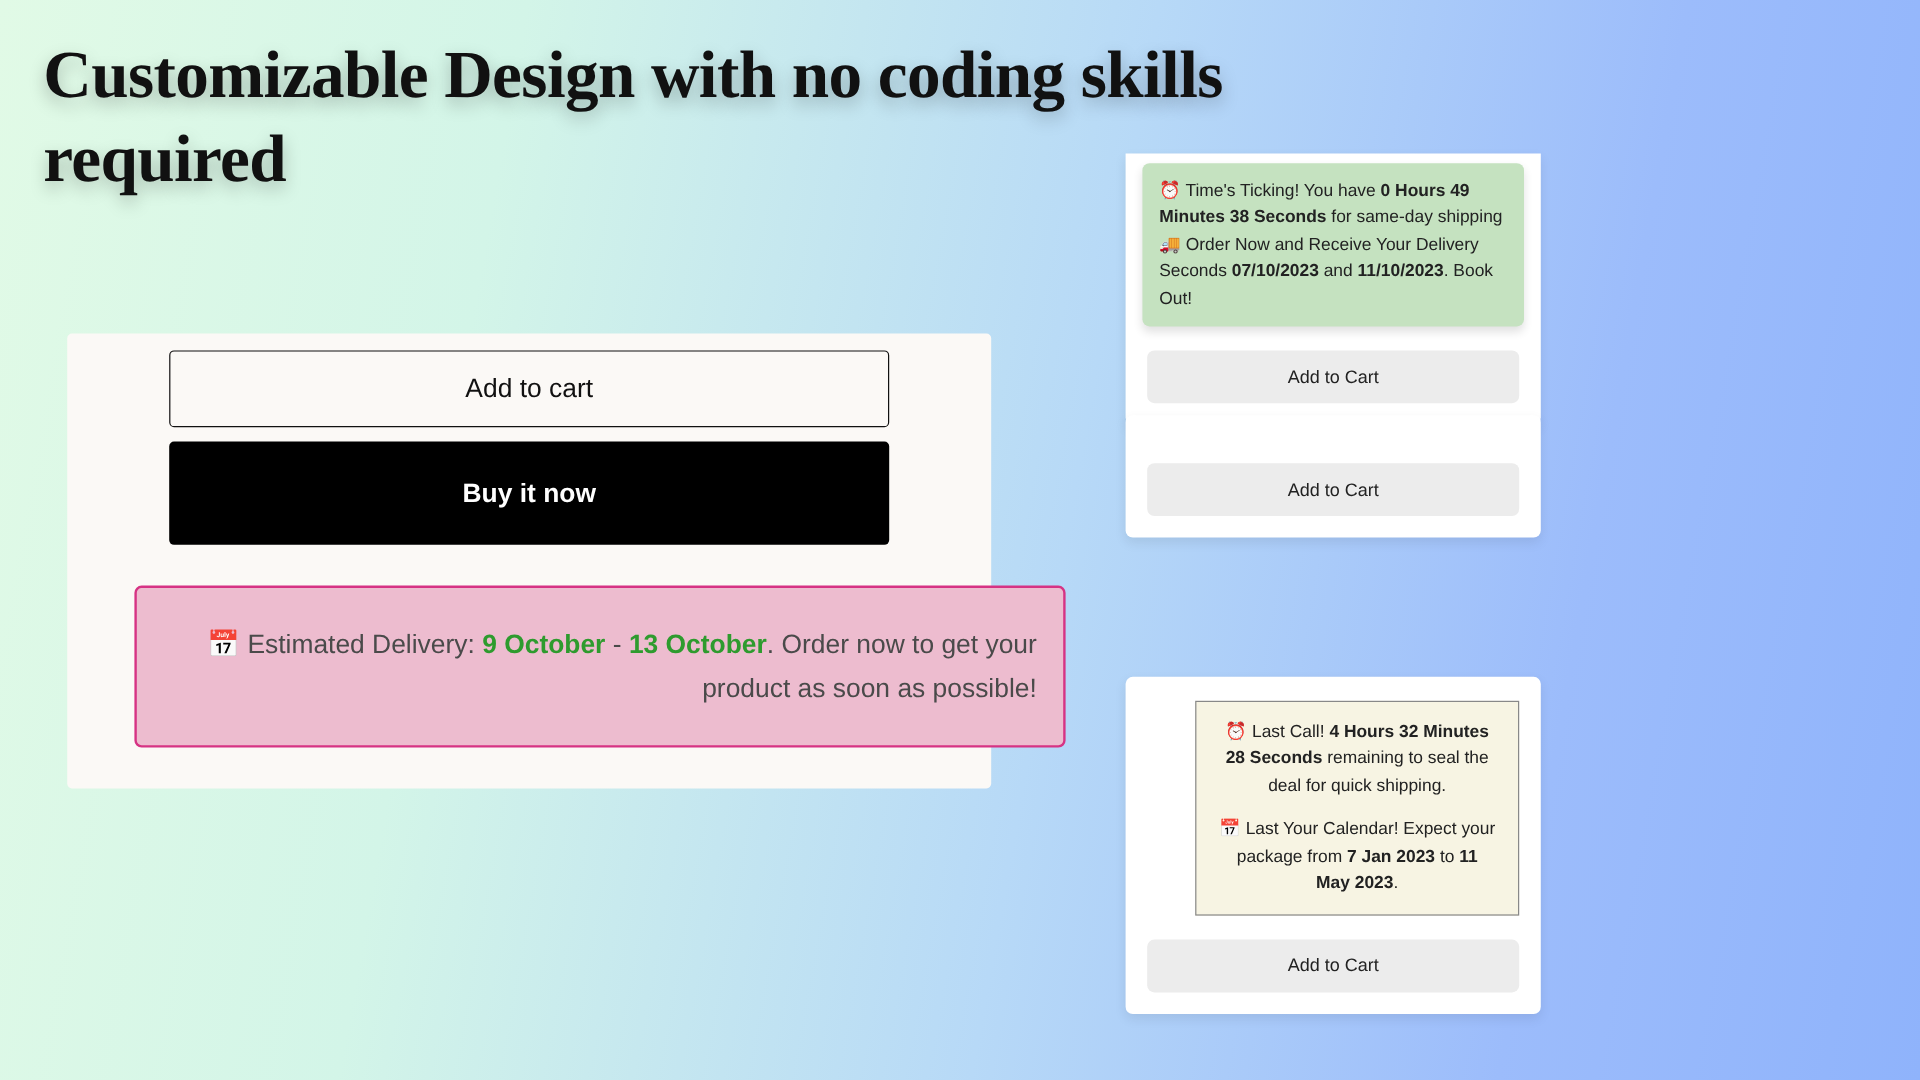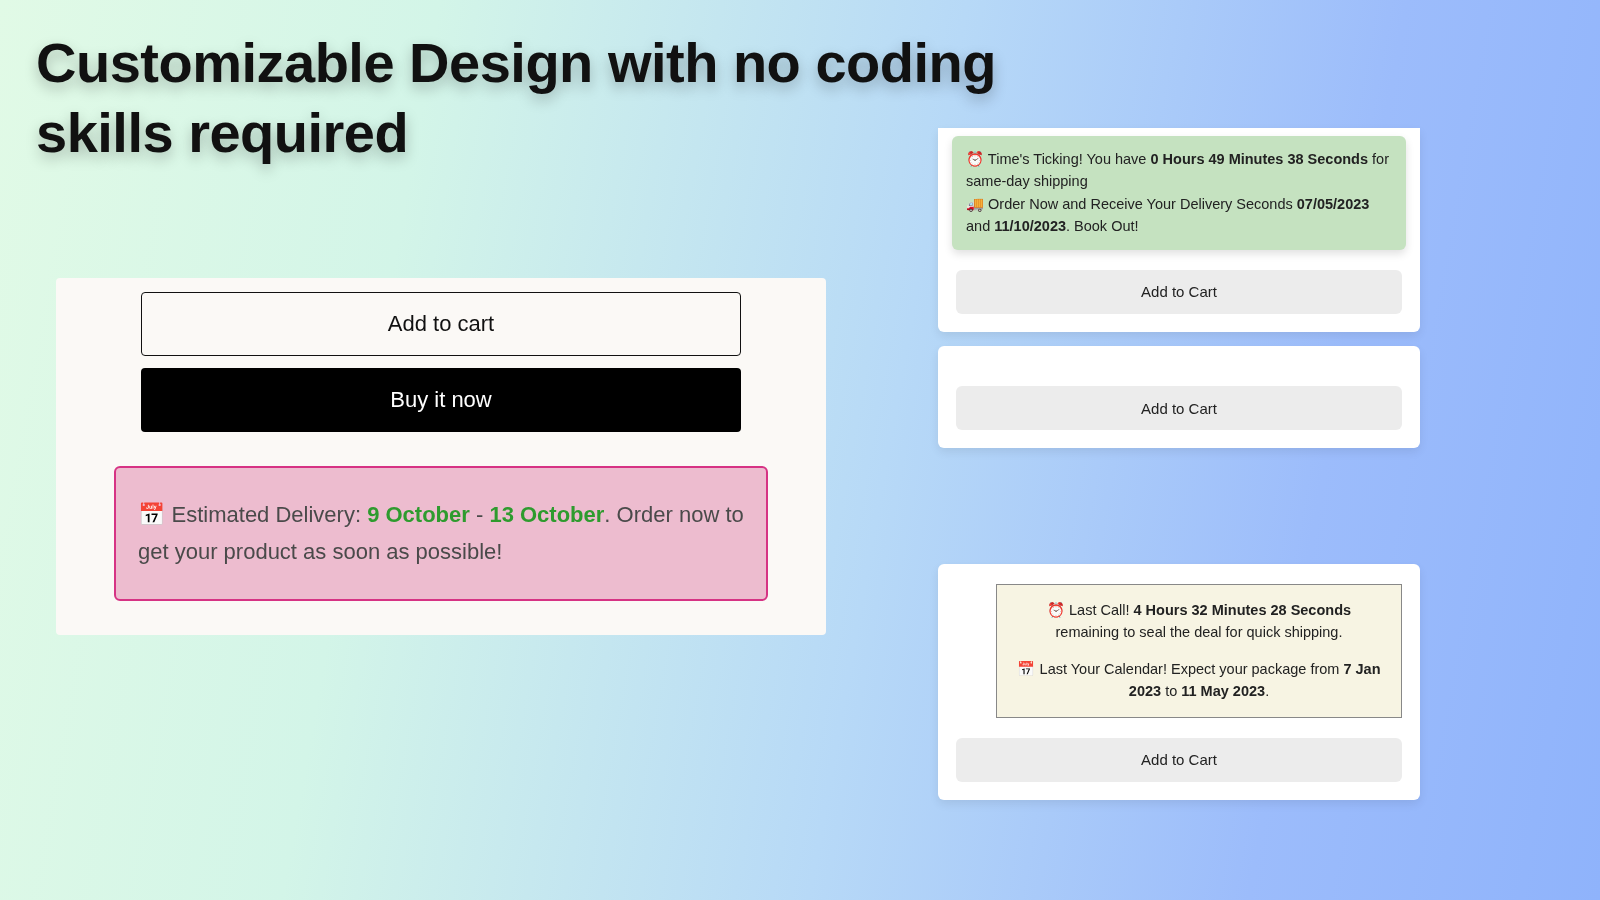--- a/index.html
+++ b/index.html
@@ -12,20 +12,21 @@
     position: absolute;
     left: 36px;
     top: 28px;
     font-size: 56px;
     font-weight: 800;
     line-height: 1.25;
     color: #111;
     text-shadow: 0 6px 14px rgba(0,0,0,0.25);
     letter-spacing: -0.5px;
     max-width: 1000px;
+    font-family: Liberation Serif, serif;
   }
 
   
   .big-card {
     position: absolute;
     left: 56px;
     top: 278px;
     width: 770px;
     background: #fbf9f6;
     border-radius: 4px;
@@ -41,46 +42,48 @@
     display: flex;
     align-items: center;
     justify-content: center;
     font-size: 22px;
     color: #111;
     cursor: pointer;
   }
   .btn-dark {
     width: 600px;
     margin: 12px auto 0 auto;
-    height: 64px;
+    height: 86px;
     border: none;
     border-radius: 4px;
     background: #000;
     color: #fff;
     display: flex;
     align-items: center;
     justify-content: center;
     font-size: 22px;
     cursor: pointer;
+    font-weight: bold;
   }
   .pink-banner {
-    width: 654px;
+    width: 776px;
     margin: 34px auto 0 auto;
     border: 2px solid #d63384;
     background: #edbccf;
     border-radius: 6px;
     padding: 28px 22px 28px 22px;
     font-size: 22px;
     line-height: 1.7;
     color: #4a4a4a;
+    text-align: right;
   }
   .pink-banner .green { color: #2e9b2e; font-weight: 700; }
 
   
-  .rcol { position: absolute; left: 938px; width: 482px; }
+  .rcol { position: absolute; left: 938px; width: 346px; }
   .mini-card {
     background: #fff;
     border-bottom-left-radius: 6px;
     border-bottom-right-radius: 6px;
     padding-bottom: 18px;
     box-shadow: 0 4px 10px rgba(0,0,0,0.08);
   }
   .mini-card .inner { padding: 0 18px; }
   .msg-box { font-size: 14.5px; line-height: 1.55; color: #222; margin-left: 40px; }
   .msg-box b, .msg-box strong { font-weight: 700; }
@@ -141,21 +144,21 @@
   </div>
 </div>
 
 <div class="rcol card1">
   <div class="mini-card">
     <div class="inner">
       <div class="msg-box box-green">
         <span>⏰</span>
         <span>Time's Ticking! You have </span><b>0 Hours 49 Minutes 38 Seconds</b><span> for same-day shipping</span><br>
         <span>🚚</span>
-        <span>Order Now and Receive Your Delivery Seconds </span><b>07/05/2023</b><span> and </span><b>11/10/2023</b><span>. Book Out!</span>
+        <span>Order Now and Receive Your Delivery Seconds </span><b>07/10/2023</b><span> and </span><b>11/10/2023</b><span>. Book Out!</span>
       </div>
       <button class="add-cart">Add to Cart</button>
     </div>
   </div>
 </div>
 
 <div class="rcol card2">
   <div class="mini-card">
     <div class="inner">
       <button class="add-cart">Add to Cart</button>

